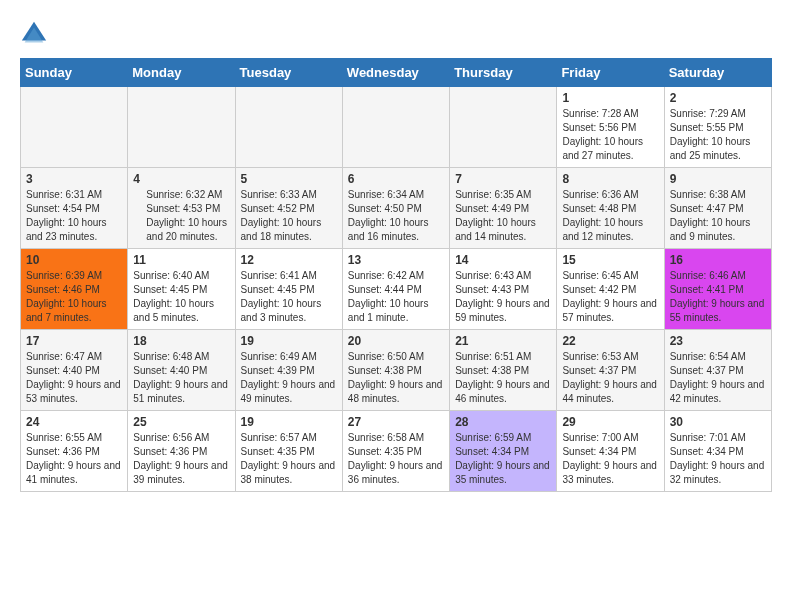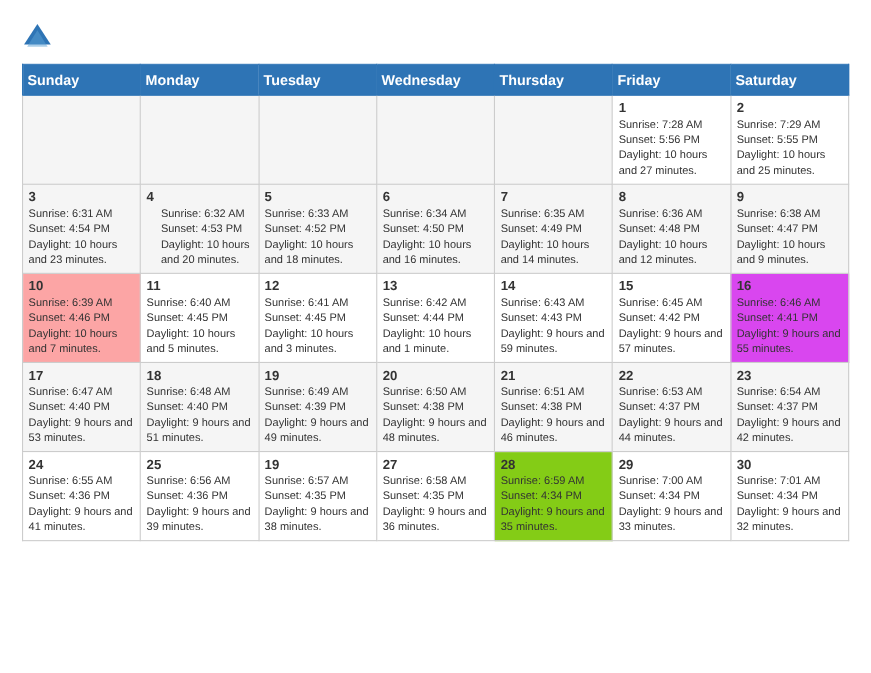--- a/index.html
+++ b/index.html
@@ -186,21 +186,21 @@
 Daylight: 10 hours and 12 minutes.</div>
         </td>
         <td style="background: rgb(245, 245, 245);">
           <div class="day-num">9</div>
           <div class="day-info" style="white-space: pre-line;">Sunrise: 6:38 AM
 Sunset: 4:47 PM
 Daylight: 10 hours and 9 minutes.</div>
         </td>
       </tr>
       <tr>
-        <td style="background: #fca5a5;">
+        <td style="background: #f97316;">
           <div class="day-num">10</div>
           <div class="day-info" style="white-space: pre-line;">Sunrise: 6:39 AM
 Sunset: 4:46 PM
 Daylight: 10 hours and 7 minutes.</div>
         </td>
         <td style="background: rgb(255, 255, 255);">
           <div class="day-num">11</div>
           <div class="day-info" style="white-space: pre-line;">Sunrise: 6:40 AM
 Sunset: 4:45 PM
 Daylight: 10 hours and 5 minutes.</div>
@@ -298,21 +298,21 @@
           <div class="day-info" style="white-space: pre-line;">Sunrise: 6:57 AM
 Sunset: 4:35 PM
 Daylight: 9 hours and 38 minutes.</div>
         </td>
         <td style="background: rgb(255, 255, 255);">
           <div class="day-num">27</div>
           <div class="day-info" style="white-space: pre-line;">Sunrise: 6:58 AM
 Sunset: 4:35 PM
 Daylight: 9 hours and 36 minutes.</div>
         </td>
-        <td style="background: #84cc16;">
+        <td style="background: #c4b5fd;">
           <div class="day-num">28</div>
           <div class="day-info" style="white-space: pre-line;">Sunrise: 6:59 AM
 Sunset: 4:34 PM
 Daylight: 9 hours and 35 minutes.</div>
         </td>
         <td style="background: rgb(255, 255, 255);">
           <div class="day-num">29</div>
           <div class="day-info" style="white-space: pre-line;">Sunrise: 7:00 AM
 Sunset: 4:34 PM
 Daylight: 9 hours and 33 minutes.</div>

